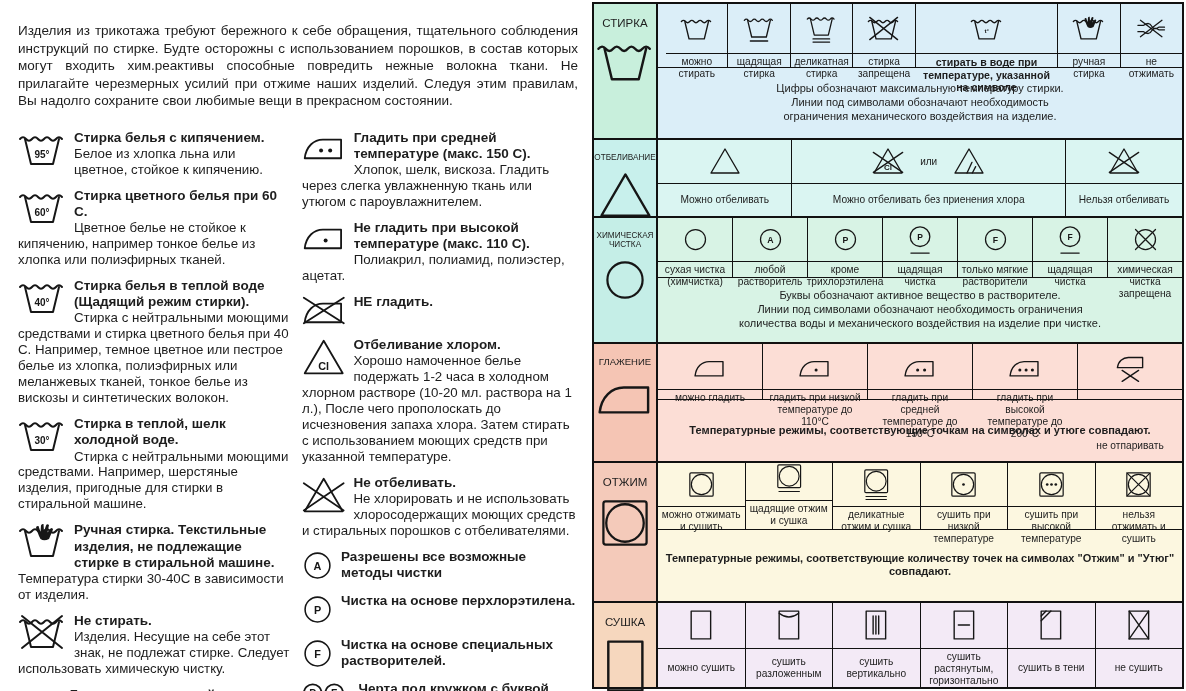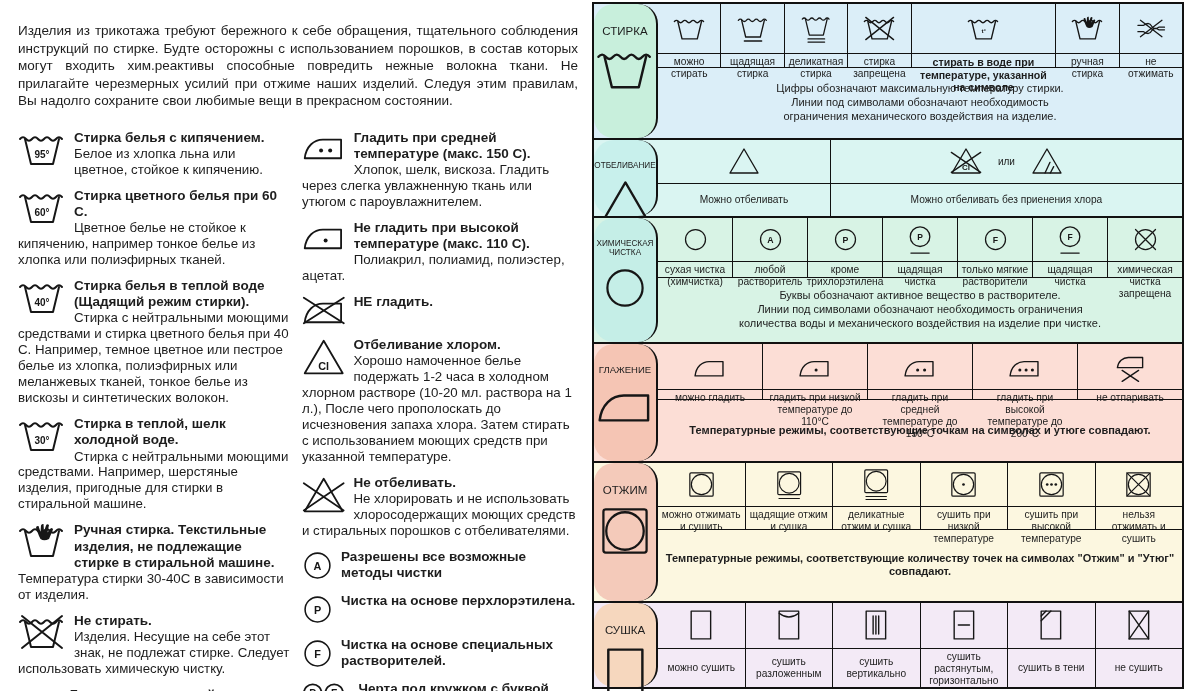--- a/index.html
+++ b/index.html
@@ -15,21 +15,21 @@
   .item::after{content:"";display:block;clear:both;}
   .ic-wrap{float:left;margin:1px 8px 2px 0;}
   .item-title{font-weight:bold;font-size:13.5px;line-height:1.2;}
   .item-body{font-size:13.3px;line-height:1.2;}
   
   .care-table{position:absolute;left:592px;top:2px;width:592px;height:687px;border:2px solid #111;
     box-sizing:border-box;display:flex;flex-direction:column;background:#fff;}
   .section{display:flex;box-sizing:border-box;border-top:2px solid #111;min-height:0;}
   .section:first-child{border-top:none;}
   .cat{flex:0 0 64px;border-right:2px solid #111;display:flex;flex-direction:column;align-items:center;
-    padding-top:21px;gap:9px;box-sizing:border-box;border-radius:20px;}
+    padding-top:13px;gap:9px;box-sizing:border-box;}
   .cat-label{text-align:center;white-space:pre-line;line-height:1.1;}
   .content{flex:1;display:flex;flex-direction:column;min-width:0;}
   .cells{flex:1;display:flex;min-height:0;}
   .cell{display:flex;flex-direction:column;border-left:1.6px solid #111;min-width:0;box-sizing:border-box;}
   .cell:first-child{border-left:none;}
   .sym{display:flex;align-items:center;justify-content:center;gap:16px;border-bottom:1.6px solid #111;box-sizing:border-box;flex:0 0 auto;}
   .lbl{flex:1;display:flex;align-items:center;justify-content:center;text-align:center;
     font-size:10.2px;line-height:1.18;padding:2px 3px;box-sizing:border-box;}
   .lbl.bold{font-weight:bold;font-size:10.6px;}
   .note{border-top:1.6px solid #111;flex:1;display:flex;align-items:center;justify-content:center;text-align:center;
@@ -228,21 +228,21 @@
           <div class="cat-label" style="font-size: 11.5px;">СТИРКА</div>
           <span>
             <svg class="ic" viewBox="0 0 48 36" style="height:44px">
               <path d="M2 8Q5 4.5 8 8Q11 11.5 14 8Q17 4.5 20 8Q23 11.5 26 8Q29 4.5 32 8Q35 11.5 38 8Q41 4.5 44 8"></path>
               <path d="M7 8 13 33 35 33 41 8"></path>
             </svg>
           </span>
         </div>
         <div class="content">
           <div class="cells">
-            <div class="cell" style="flex: 1 1 0%;">
+            <div class="cell" style="flex: 1 1 0%; padding-left: 8px;">
               <div class="sym" style="height: 50px;">
                 <span>
                   <svg class="ic" viewBox="0 0 48 36" style="height:25px">
                     <path d="M2 8Q5 4.5 8 8Q11 11.5 14 8Q17 4.5 20 8Q23 11.5 26 8Q29 4.5 32 8Q35 11.5 38 8Q41 4.5 44 8"></path>
                     <path d="M7 8 13 33 35 33 41 8"></path>
                   </svg>
                 </span>
               </div>
               <div class="lbl">можно стирать</div>
             </div>
@@ -355,20 +355,31 @@
                 </span>
                 <span class="sep">или</span>
                 <span>
                   <svg class="ic" viewBox="0 0 48 42" style="height:28px">
                     <polygon points="24,3 45,39 3,39"></polygon>
                     <path d="M28.5 23 21 39M34 29.5 29 39"></path>
                   </svg>
                 </span>
               </div>
               <div class="lbl">Можно отбеливать  без приенения хлора</div>
+            </div>
+            <div class="cell" style="flex: 1 1 0%;">
+              <div class="sym" style="height: 44px;">
+                <span>
+                  <svg class="ic" viewBox="0 0 48 42" style="height:28px">
+                    <polygon points="24,3 45,39 3,39"></polygon>
+                    <path d="M2 8 46 38M46 8 2 38"></path>
+                  </svg>
+                </span>
+              </div>
+              <div class="lbl">Нельзя отбеливать</div>
             </div>
           </div>
         </div>
       </div>
       <div class="section" style="height: 129px; background: rgb(216, 243, 229);">
         <div class="cat" style="background: rgb(197, 238, 231);">
           <div class="cat-label" style="font-size: 8.2px;">ХИМИЧЕСКАЯ
 ЧИСТКА</div>
           <span>
             <svg class="ic" viewBox="0 0 40 40" style="height:44px">
@@ -512,21 +523,21 @@
                   <svg class="ic" viewBox="0 0 48 33" style="height:23px">
                     <path d="M3 30C4.5 17 13 9.5 23 9.5L43 9.5 43 30Z"></path>
                     <circle class="dot" cx="17" cy="21.5" r="2.2"></circle>
                     <circle class="dot" cx="26" cy="21.5" r="2.2"></circle>
                     <circle class="dot" cx="35" cy="21.5" r="2.2"></circle>
                   </svg>
                 </span>
               </div>
               <div class="lbl">гладить при высокой температуре до 200°С</div>
             </div>
-            <div class="cell" style="flex: 1 1 0%;">
+            <div class="cell" style="flex: 1 1 0%; gap: 48px;">
               <div class="sym" style="height: 46px;">
                 <span>
                   <svg class="ic" viewBox="0 0 48 44" style="height:30px">
                     <path d="M5 23C6 13.5 13 8 21 8L42 8 42 23Z"></path>
                     <path d="M12 27 36 43M36 27 12 43"></path>
                   </svg>
                 </span>
               </div>
               <div class="lbl">не отпаривать</div>
             </div>
@@ -550,21 +561,21 @@
               <div class="sym" style="height: 44px;">
                 <span>
                   <svg class="ic" viewBox="0 0 44 44" style="height:27px">
                     <rect x="3" y="3" width="38" height="38" rx="2"></rect>
                     <circle cx="22" cy="22" r="16.5"></circle>
                   </svg>
                 </span>
               </div>
               <div class="lbl">можно отжимать и сушить</div>
             </div>
-            <div class="cell" style="flex: 1 1 0%;">
+            <div class="cell" style="flex: 1 1 0%; justify-content: flex-end;">
               <div class="sym" style="height: 44px;">
                 <span>
                   <svg class="ic" viewBox="0 0 44 50" style="height:30px">
                     <rect x="3" y="3" width="38" height="38" rx="2"></rect>
                     <circle cx="22" cy="22" r="16.5"></circle>
                     <path d="M5 47.5H39"></path>
                   </svg>
                 </span>
               </div>
               <div class="lbl">щадящие отжим и сушка</div>

